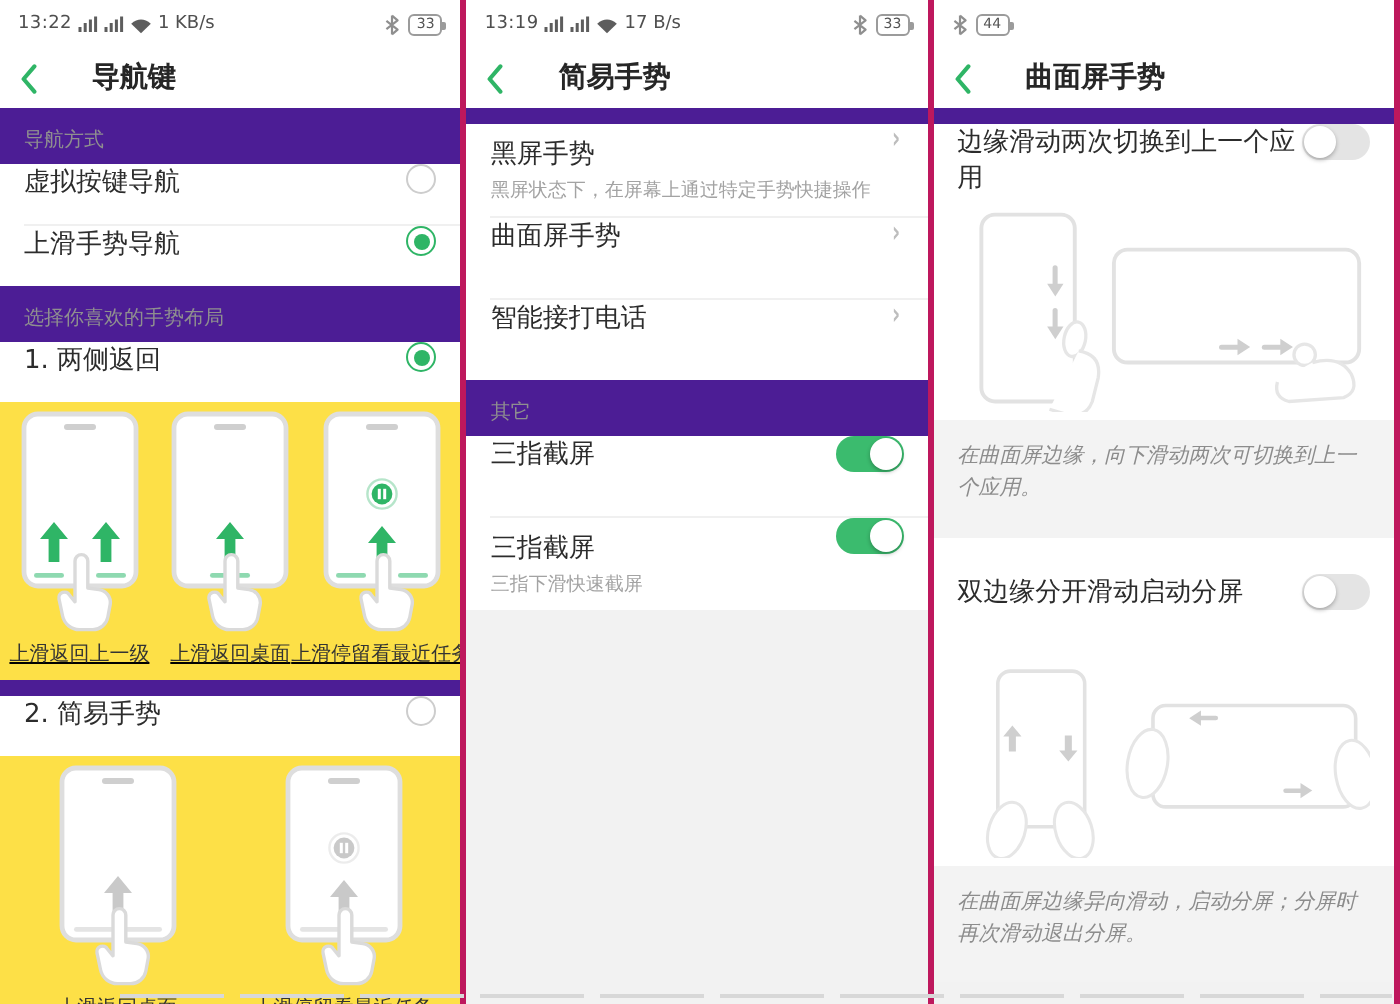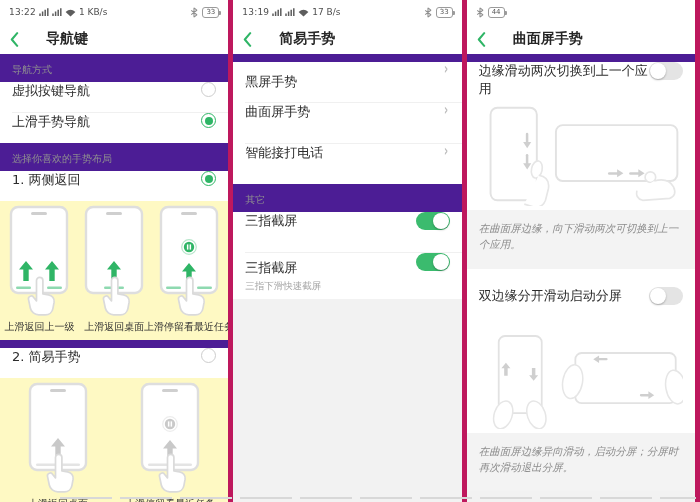--- a/index.html
+++ b/index.html
@@ -1,21 +1,21 @@
 <!DOCTYPE html>
 <html><head>
 <meta charset="utf-8">
 <style>
   * { margin:0; padding:0; box-sizing:border-box; }
   html,body { width:700px; height:502px; }
   body { font-family:"DejaVu Sans","Liberation Sans",sans-serif; background:#fff; overflow:hidden; }
   .app { display:flex; width:700px; height:502px; position:relative; background:#fff;
          box-shadow: inset 0 0 0 1px #e7e7e7; }
   .panel { flex:1; height:502px; background:#fff; display:flex; flex-direction:column;
-           overflow:hidden; border-right:5px solid #be185d; position:relative; }
+           overflow:hidden; border-right:3px solid #be185d; position:relative; }
   .panel:last-child { border-right:none; }
 
   
   .statusbar { height:24px; flex:none; display:flex; align-items:center; padding:0 9px;
                font-size:9px; color:#4f4f4f; }
   .sb-left { display:flex; align-items:center; gap:3px; flex:1; }
   .sb-right { display:flex; align-items:center; gap:4px; }
   .sb-time { letter-spacing:.2px; }
   .battery { border:1px solid #9b9b9b; border-radius:3px; font-size:7px; line-height:9px;
              height:11px; padding:0 3px; color:#555; position:relative; display:inline-block; }
@@ -46,21 +46,21 @@
   .radio.on::after { content:""; position:absolute; inset:2.5px; background:#2fb566; border-radius:50%; }
 
   .toggle { width:34px; height:18px; border-radius:9px; background:#e4e4e4; position:relative; flex:none; }
   .toggle::after { content:""; position:absolute; top:1px; left:1px; width:16px; height:16px;
                    background:#fff; border-radius:50%; box-shadow:0 1px 2px rgba(0,0,0,.28); }
   .toggle.on { background:#3bbb6e; }
   .toggle.on::after { left:auto; right:1px; }
 
   
   .figs { display:flex; justify-content:space-around; align-items:flex-start;
-          padding:4px 2px 6px; background:#fef9c3; flex:none; }
+          padding:4px 2px 6px; background:#fde047; flex:none;text-decoration:underline; }
   .figcell { display:flex; flex-direction:column; align-items:center; width:33%; }
   .figcell.half { width:47%; }
   .figlabel { font-size:10px; color:#333; margin-top:1px; white-space:nowrap; }
   .fig-green { color:#2fb566; }
   .fig-gray  { color:#c9c9c9; }
   .fig-green .dash { fill:#8ed9b0; }
   .fig-gray  .dash { fill:#e4e4e4; }
   .fig3 { color:#cfcfcf; }
   .figs3 { display:flex; justify-content:space-between; align-items:center;
            padding:2px 12px 4px; background:#fff; flex:none; }
@@ -253,20 +253,21 @@
         <path d="M8 1 L2 8 L8 15" fill="none" stroke="#2fb566" stroke-width="2.3" stroke-linecap="round" stroke-linejoin="round"></path>
       </svg>
       <span class="title">简易手势</span>
     </div>
 
     <div class="band empty"></div>
 
     <div class="row tall">
       <div class="row-main">
         <span class="row-label">黑屏手势</span>
+        <span class="row-sub">黑屏状态下，在屏幕上通过特定手势快捷操作</span>
       </div>
       <span class="chev">›</span>
     </div>
     <div class="sep"></div>
     <div class="row tall">
       <span class="row-label">曲面屏手势</span>
       <span class="chev">›</span>
     </div>
     <div class="sep"></div>
     <div class="row tall">

